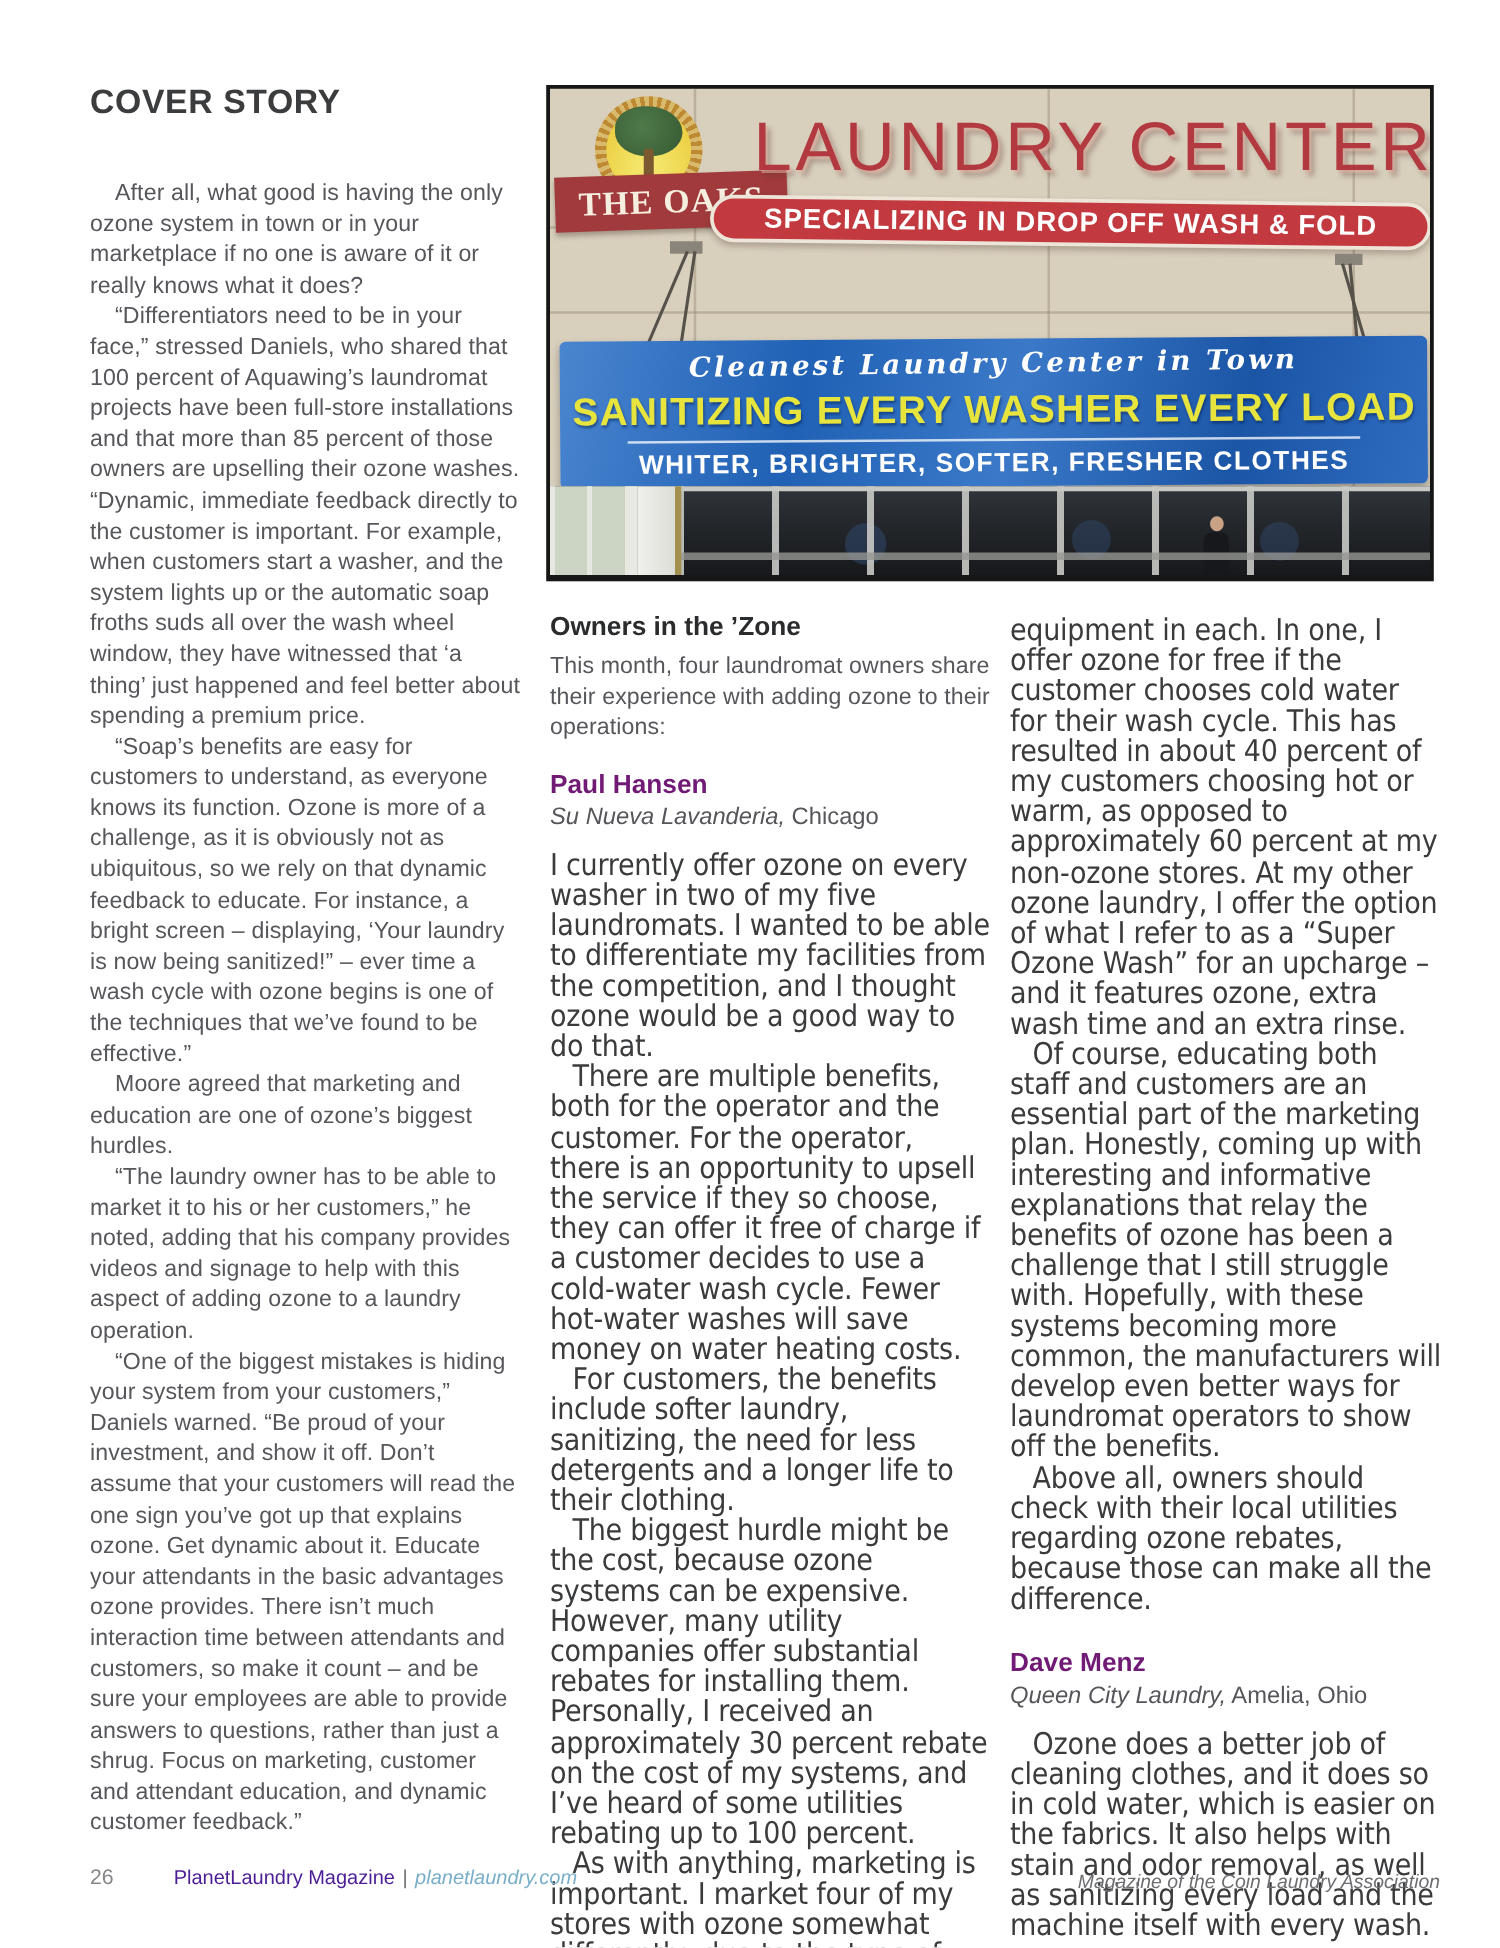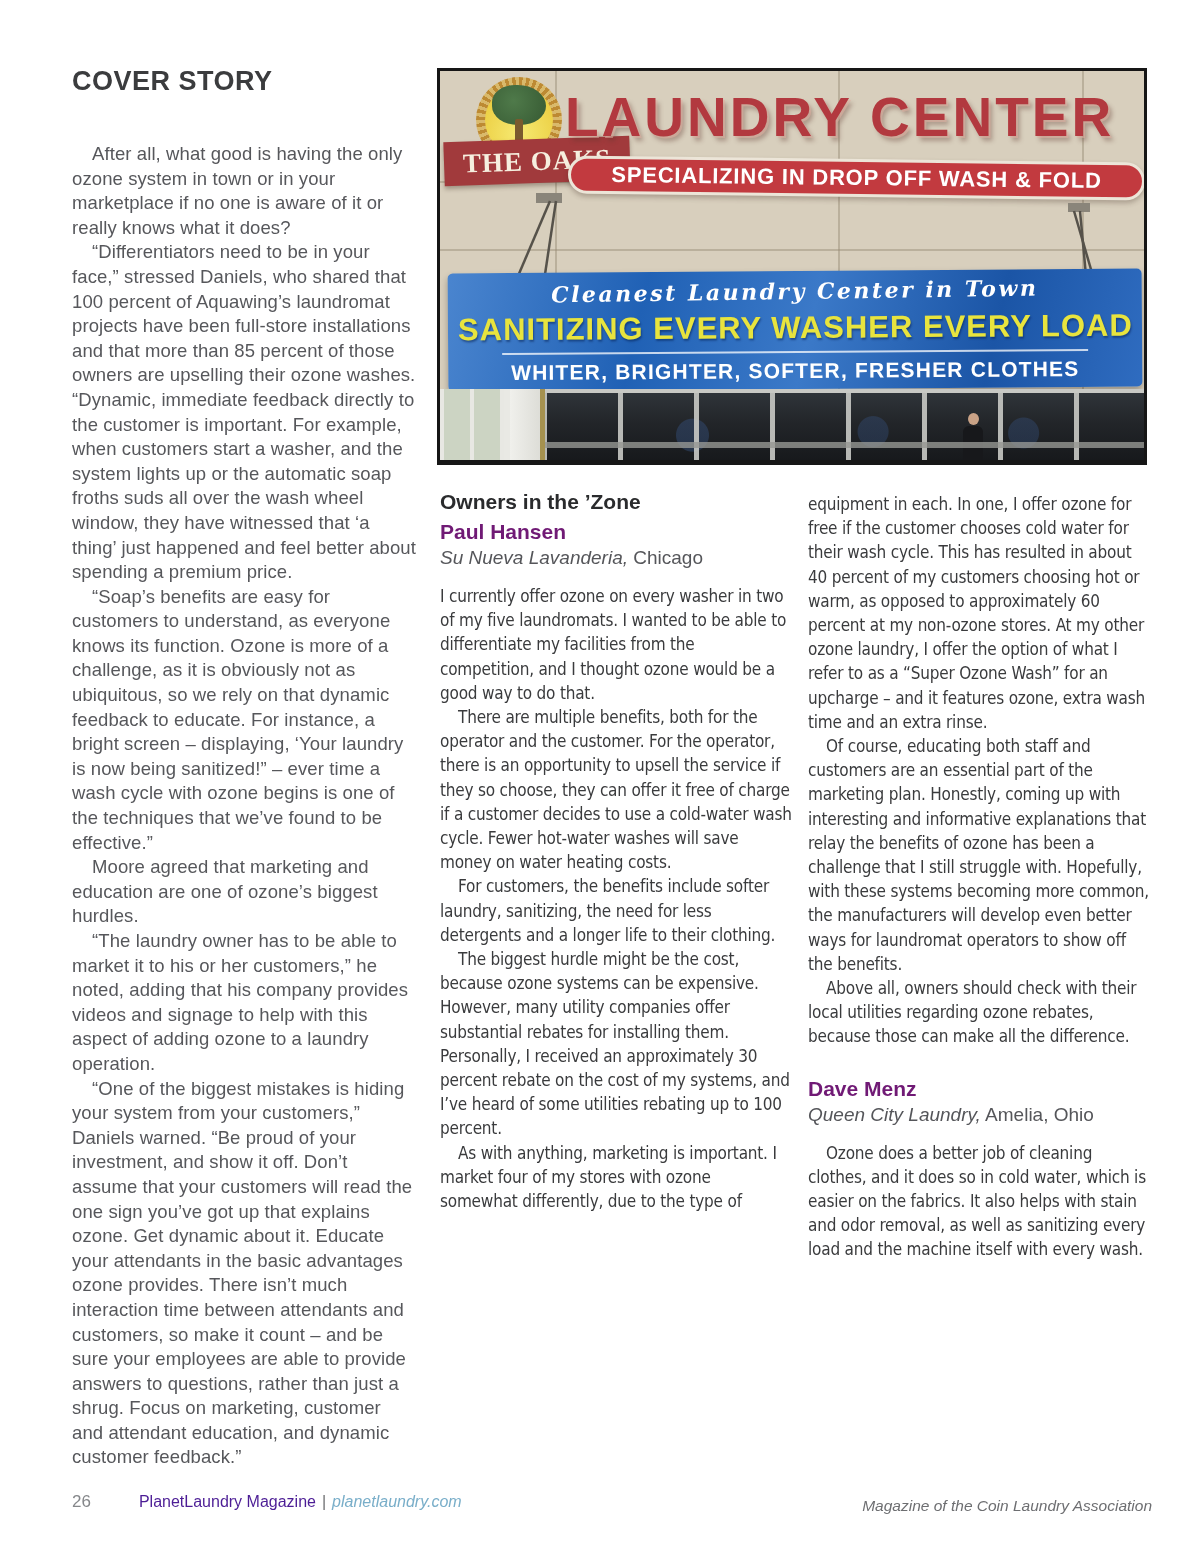--- a/index.html
+++ b/index.html
@@ -16,21 +16,21 @@
   .gp{margin:0;font-size:18.5px;line-height:24.6px;color:#56575b;letter-spacing:.1px;}
   .gp.ind{text-indent:20px;}
   .col-mid{position:absolute;left:440px;top:490px;width:352px;}
   .col-right{position:absolute;left:808px;top:492px;width:346px;}
   .sec-head{margin:0 0 6px 0;font-size:21px;font-weight:bold;color:#2a2b2d;}
   .intro{margin-bottom:22px;}
   .owner-name{margin:0 0 3px 0;font-size:21px;font-weight:bold;color:#701a75;}
   .byline{margin:0 0 15px 0;font-size:19px;color:#55565a;}
   .byline .biz{font-style:italic;}
   .body p{
-    margin:0;font-size:17px;line-height:24.2px;color:#3a3b3d;
+    margin:0;font-size:24px;line-height:24.2px;color:#3a3b3d;
     font-family:"DejaVu Sans",sans-serif;font-stretch:condensed;letter-spacing:-.2px;
   }
   .body p.ind{text-indent:18px;}
   .mt-owner{margin-top:28px;}
 
   
   .photo{
     position:absolute;left:437px;top:68px;width:710px;height:397px;margin:0;
     border:3px solid #161616;border-bottom-width:5px;box-sizing:border-box;
     background:#d8cfbd;overflow:hidden;
@@ -54,21 +54,21 @@
     transform:rotate(-2deg);display:flex;align-items:center;justify-content:center;
     box-shadow:0 3px 4px rgba(60,40,30,.35);
   }
   .oaks-sign span{
     font-family:"Liberation Serif",serif;font-weight:bold;color:#f6efdf;
     font-size:27px;letter-spacing:1px;white-space:nowrap;
   }
   
   .center-sign{
     position:absolute;left:125px;top:8px;width:582px;height:76px;line-height:76px;
-    text-align:left;font-weight:bold;font-stretch:condensed;white-space:nowrap;
+    text-align:right;font-weight:normal;font-stretch:condensed;white-space:nowrap;
     font-size:55px;letter-spacing:3px;color:#b2393f;
     text-shadow:2px 2px 0 rgba(222,175,160,.55),4px 5px 4px rgba(95,55,45,.35);
   }
   .spec-banner{
     position:absolute;left:128px;top:88px;width:577px;height:38px;box-sizing:border-box;
     background:#c23a3f;border:3px solid #ece5d8;border-radius:22px;transform:rotate(.7deg);
     display:flex;align-items:center;justify-content:center;
     color:#ffffff;font-weight:bold;font-size:22px;letter-spacing:.8px;
     font-stretch:condensed;white-space:nowrap;box-shadow:0 3px 5px rgba(70,50,40,.3);
   }
@@ -188,20 +188,21 @@
           <div class="head"></div>
           <div class="torso"></div>
         </div>
       </div>
     </div>
     <div class="pole"></div>
   </figure>
 
   <section class="col-mid">
     <h3 class="sec-head">Owners in the ’Zone</h3>
+    <p class="gp intro">This month, four laundromat owners share their experience with adding ozone to their operations:</p>
 
     <h4 class="owner-name">Paul Hansen</h4>
     <p class="byline"><span class="biz">Su Nueva Lavanderia,</span><span> Chicago</span></p>
 
     <div class="body">
       <p>I currently offer ozone on every washer in two of my five laundromats. I wanted to be able to differentiate my facilities from the competition, and I thought ozone would be a good way to do that.</p>
       <p class="ind">There are multiple benefits, both for the operator and the customer. For the operator, there is an opportunity to upsell the service if they so choose, they can offer it free of charge if a customer decides to use a cold-water wash cycle. Fewer hot-water washes will save money on water heating costs.</p>
       <p class="ind">For customers, the benefits include softer laundry, sanitizing, the need for less detergents and a longer life to their clothing.</p>
       <p class="ind">The biggest hurdle might be the cost, because ozone systems can be expensive. However, many utility companies offer substantial rebates for installing them. Personally, I received an approximately 30 percent rebate on the cost of my systems, and I’ve heard of some utilities rebating up to 100 percent.</p>
       <p class="ind">As with anything, marketing is important. I market four of my stores with ozone somewhat differently, due to the type of</p>

